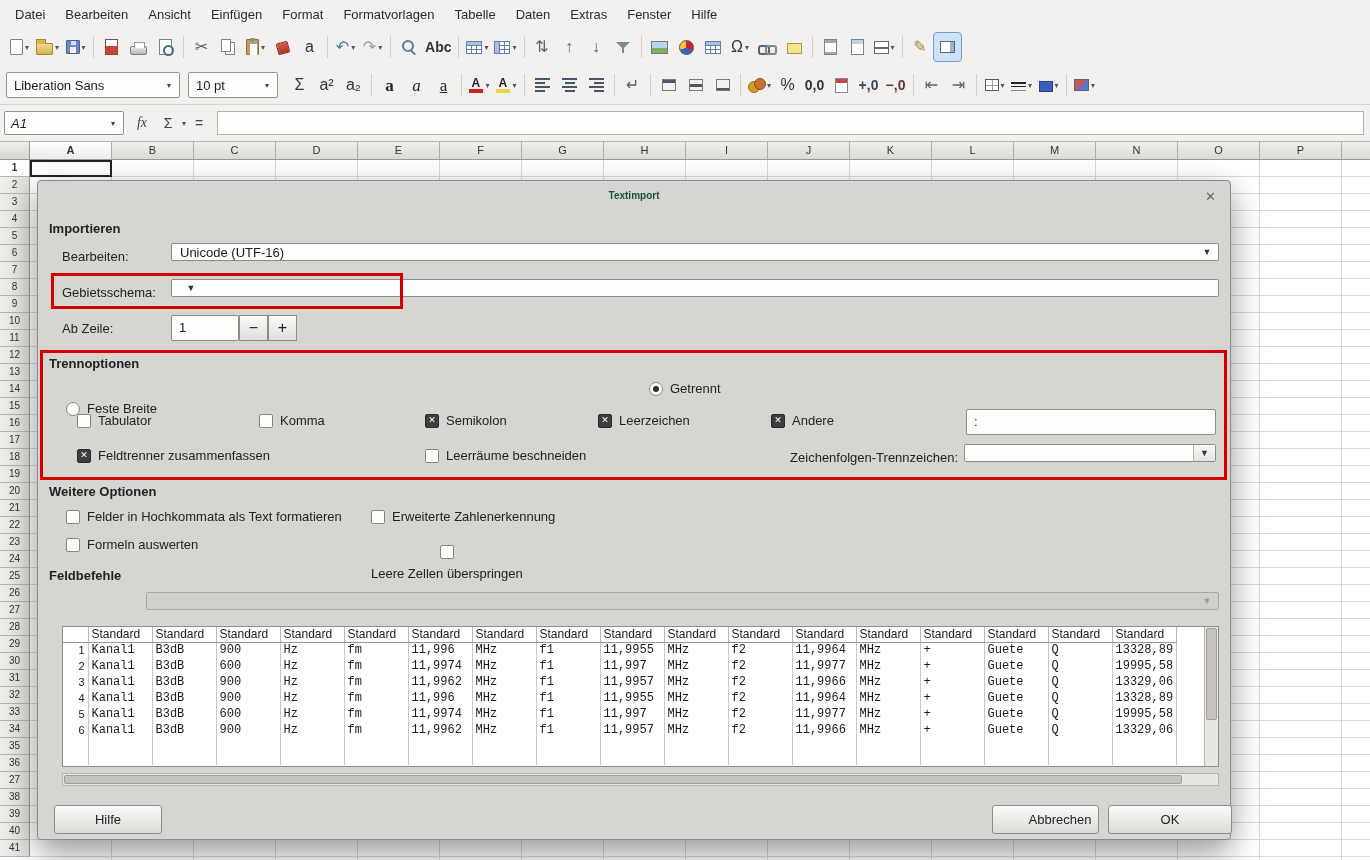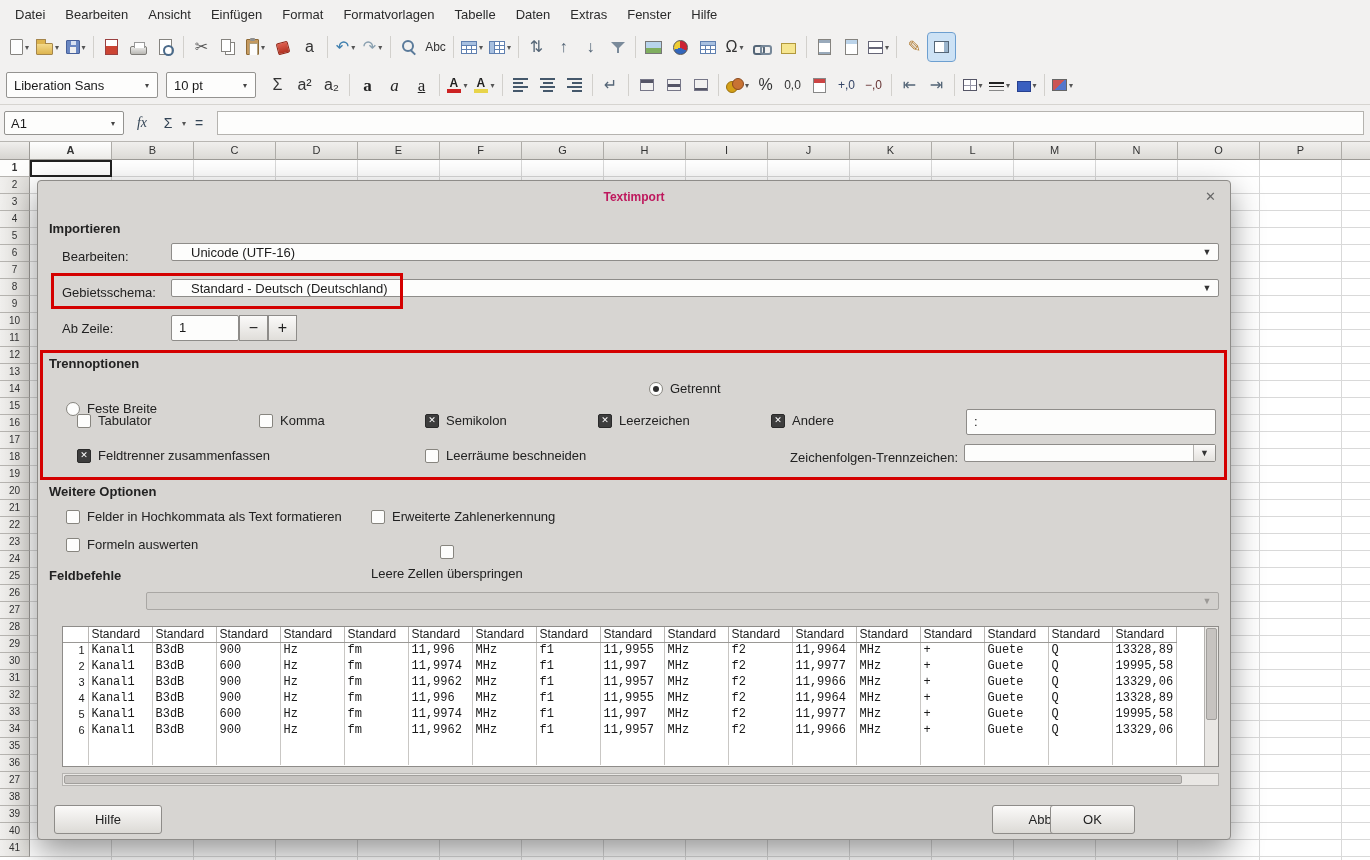--- a/index.html
+++ b/index.html
@@ -11,21 +11,21 @@
   .menu-item{padding:4px 9px;font-size:13px;color:#2b2b2b;}
   .toolbar{position:absolute;left:0;width:100%;background:#f2f1f0;display:flex;align-items:center;padding-left:6px;}
   #toolbar1{top:28px;height:38px;}
   #toolbar2{top:66px;height:39px;border-bottom:1px solid #d6d4d0;}
   .ticons{display:flex;align-items:center;}
   .tbtn{height:28px;min-width:27px;display:flex;align-items:center;justify-content:center;gap:1px;border-radius:3px;padding:0 3px;position:relative;}
   .tbtn.active{background:#cde2f5;outline:1px solid #6d9fd0;}
   .tsep{width:1px;height:22px;background:#d2d0cc;margin:0 4px;}
   .ddarrow{font-size:8px;color:#555;margin-left:1px;}
   .tglyph{font-size:16px;line-height:1;}
-  .tglyph.small{font-size:12px;font-weight:normal;}
+  .tglyph.small{font-size:14px;font-weight:bold;}
   .g-bold{font-weight:bold;font-family:"Liberation Serif",serif;font-size:17px;}
   .g-italic{font-style:italic;font-family:"Liberation Serif",serif;font-size:17px;}
   .g-underline{text-decoration:underline;font-family:"Liberation Serif",serif;font-size:17px;}
   .tcombo{position:relative;height:26px;background:#fdfdfc;border:1px solid #949390;border-radius:2px;display:flex;align-items:center;padding-left:7px;margin-right:8px;}
   .tcombo .cval{flex:1;font-size:13px;}
   .tcombo .arrow{width:20px;text-align:center;font-size:8px;color:#444;}
 
   
   .ticon{display:inline-block;position:relative;}
   .ic-page{width:13px;height:16px;background:#fdfdfd;border:1px solid #85837f;border-radius:1px;}
@@ -83,47 +83,47 @@
   .lines i{width:15px;height:2px;background:#45586b;display:block;}
   .lines-left i:nth-child(even){width:10px;}
   .lines-center{align-items:center;}
   .lines-center i:nth-child(even){width:10px;}
   .lines-right{align-items:flex-end;}
   .lines-right i:nth-child(even){width:10px;}
 
   
   .formulabar{position:absolute;top:105px;left:0;width:100%;height:37px;background:#f2f1f0;border-bottom:1px solid #b8b6b2;display:flex;align-items:center;padding:0 4px;gap:5px;}
   .namebox{width:120px;height:24px;background:#fdfdfc;border:1px solid #949390;border-radius:2px;display:flex;align-items:center;}
-  .namebox .val{flex:1;padding-left:6px;}
+  .namebox .val{flex:1;padding-left:6px;font-style:italic;}
   .namebox .nb-dd{width:20px;text-align:center;font-size:8px;color:#444;}
   .fbicon{width:26px;height:24px;display:flex;align-items:center;justify-content:center;font-size:14px;color:#334455;}
   .fbicon.fx{font-style:italic;font-family:"Liberation Serif",serif;}
   .inputline{flex:1;height:24px;background:#fdfdfc;border:1px solid #b5b3af;margin-right:2px;}
 
   
   .sheet{position:absolute;top:142px;left:0;width:1370px;height:718px;background:#fff;}
   .corner{position:absolute;left:0;top:0;width:30px;height:18px;background:linear-gradient(#f0efed,#d6d4d0);border-right:1px solid #9c9a96;border-bottom:1px solid #9c9a96;}
   .colhead{position:absolute;left:30px;top:0;right:0;height:18px;display:flex;overflow:hidden;}
   .ch{width:82px;flex:none;background:linear-gradient(#f0efed,#dcdad6);border-right:1px solid #aeaca8;border-bottom:1px solid #9c9a96;font-size:11px;color:#333;text-align:center;line-height:17px;}
   .ch.sel{background:linear-gradient(#fefefe,#ecebe8);font-weight:bold;}
   .ch:last-child{width:30px;}
   .rowheads{position:absolute;left:0;top:18px;width:30px;bottom:0;overflow:hidden;}
   .rh{height:17px;background:linear-gradient(to right,#f0efed,#e0deda);border-right:1px solid #9c9a96;border-bottom:1px solid #b6b4b0;font-size:10px;color:#333;text-align:center;line-height:16px;}
   .rh.sel{background:#fdfdfc;font-weight:bold;}
   .grid{position:absolute;left:30px;top:18px;right:0;bottom:0;background:repeating-linear-gradient(to right,transparent 0 81px,#d9d9d9 81px 82px),repeating-linear-gradient(to bottom,transparent 0 16px,#d9d9d9 16px 17px),#fff;}
   .active-cell{position:absolute;left:0;top:0;width:82px;height:17px;border:2px solid #222;}
 
   
   .dialog{position:absolute;left:37px;top:180px;width:1194px;height:660px;background:#d7d5d2;border:1px solid #8e8c89;border-radius:4px;box-shadow:0 12px 32px rgba(0,0,0,.42);z-index:10;}
-  .dlg-title{position:absolute;top:9px;left:0;width:100%;text-align:center;font-weight:bold;font-size:12px;color:#be185d;}
+  .dlg-title{position:absolute;top:9px;left:0;width:100%;text-align:center;font-weight:bold;font-size:10px;color:#14532d;}
   .dlg-close{position:absolute;top:8px;right:14px;font-size:13px;color:#666;cursor:default;}
   .sect{position:absolute;font-weight:bold;font-size:13px;color:#222;}
   .lbl{position:absolute;font-size:13px;color:#222;}
   .lbl.dis{color:#8d8b88;}
-  .combo{position:absolute;height:18px;background:#fdfdfc;border:1px solid #8e8c89;border-radius:2px;font-size:13px;display:flex;align-items:center;padding-left:19px;}
+  .combo{position:absolute;height:18px;background:#fdfdfc;border:1px solid #8e8c89;border-radius:2px;font-size:13px;display:flex;align-items:center;padding-left:8px;}
   .combo .cval{flex:1;}
   .combo .arrow{width:22px;text-align:center;font-size:9px;color:#333;}
   .combo.btnarrow .arrow{border-left:1px solid #b5b3b0;align-self:stretch;display:flex;align-items:center;justify-content:center;background:linear-gradient(#fbfaf9,#e4e2de);}
   .combo.disabled{background:#d2d0cd;border-color:#a9a7a4;color:#8b8987;}
   .combo.disabled .arrow{color:#9a9895;}
   .tfield{position:absolute;background:#fdfdfc;border:1px solid #8e8c89;height:26px;font-size:13px;padding-left:7px;line-height:24px;border-radius:2px;}
   .spinbtn{position:absolute;width:29px;height:26px;background:linear-gradient(#fbfaf9,#e0deda);border:1px solid #8e8c89;text-align:center;line-height:24px;font-size:16px;color:#222;}
   .cbwrap{position:absolute;display:flex;align-items:center;gap:7px;}
   .cb{width:14px;height:14px;background:#fdfdfc;border:1px solid #87857f;border-radius:2px;flex:none;display:flex;align-items:center;justify-content:center;}
   .cb.on{background:#3d3d3d;border-color:#2a2a2a;}
@@ -137,21 +137,21 @@
   .ptable td{font-family:"Liberation Mono",monospace;font-size:12px;line-height:15px;border-right:1px solid #c9c7c4;height:16px;padding:0 3px;white-space:nowrap;overflow:hidden;}
   .ptable td.rownum{font-family:"Liberation Sans",sans-serif;font-size:11px;text-align:right;}
   .ptable tr.filler td{height:27px;}
   .pv-scroll{position:absolute;right:0;top:0;width:14px;height:100%;background:#e9e7e4;border-left:1px solid #b5b3b0;}
   .pv-thumb{position:absolute;left:1px;right:1px;top:1px;height:92px;background:#c6c3c0;border:1px solid #a19f9c;border-radius:2px;}
   .hscroll{position:absolute;left:24px;top:592px;width:1157px;height:13px;background:#e9e7e4;border:1px solid #b5b3b0;}
   .hthumb{position:absolute;left:1px;top:1px;bottom:1px;width:1118px;background:#c6c3c0;border:1px solid #a19f9c;border-radius:2px;}
   .btn{position:absolute;top:624px;height:29px;background:linear-gradient(#fbfaf9,#dcdad6);border:1px solid #8e8c89;border-radius:3px;font-size:13px;color:#222;display:flex;align-items:center;justify-content:center;}
   #btn-help{left:16px;width:108px;}
   #btn-cancel{left:954px;width:107px;padding-left:29px;}
-  #btn-ok{left:1012px;width:85px;text-align:right;}
+  #btn-ok{left:1070px;width:124px;text-align:right;}
 
   
   .redbox{position:absolute;border:3px solid #d40000;z-index:30;pointer-events:none;}
   #redbox-locale{left:51px;top:273px;width:352px;height:36px;}
   #redbox-separators{left:40px;top:350px;width:1187px;height:130px;}
 </style>
 </head>
 <body>
 
 <div id="menu-bar" class="menubar">
@@ -280,21 +280,21 @@
     <div class="tsep"></div>
     <div class="tbtn">
       <span class="tglyph" style="color: rgb(176, 122, 48);">✎</span>
     </div>
     <div class="tbtn active">
       <span class="ticon ic-sidebar"></span>
     </div>
   </div>
 
 <div id="toolbar2" class="toolbar">
-  <div class="tcombo" style="width:152px;">
+  <div class="tcombo" style="width:174px;">
     <span class="cval">Liberation Sans</span>
     <span class="arrow">▾</span>
   </div>
   <div class="tcombo" style="width:90px;">
     <span class="cval">10 pt</span>
     <span class="arrow">▾</span>
   </div>
   <div id="toolbar2-icons" class="ticons">
       <div class="tbtn">
         <span class="tglyph" style="color: rgb(51, 51, 51);">Σ</span>
@@ -501,21 +501,20 @@
   <div class="sect" style="left:11px;top:40px;">Importieren</div>
 
   <div class="lbl" style="left:24px;top:68px;">Bearbeiten:</div>
   <div class="combo" style="left:133px;top:62px;width:1048px;">
     <span class="cval">Unicode (UTF-16)</span>
     <span class="arrow">▼</span>
   </div>
 
   <div class="lbl" style="left:24px;top:104px;">Gebietsschema:</div>
   <div class="combo" style="left:133px;top:98px;width:1048px;">
-    <span class="cval">Standard - Deutsch (Deutschland)</span>
     <span class="arrow">▼</span>
   </div>
 
   <div class="lbl" style="left:24px;top:140px;">Ab Zeile:</div>
   <div class="tfield" style="left:133px;top:134px;width:68px;">1</div>
   <div class="spinbtn" style="left:201px;top:134px;">−</div>
   <div class="spinbtn" style="left:230px;top:134px;">+</div>
 
   <div class="sect" style="left:11px;top:175px;">Trennoptionen</div>
 

